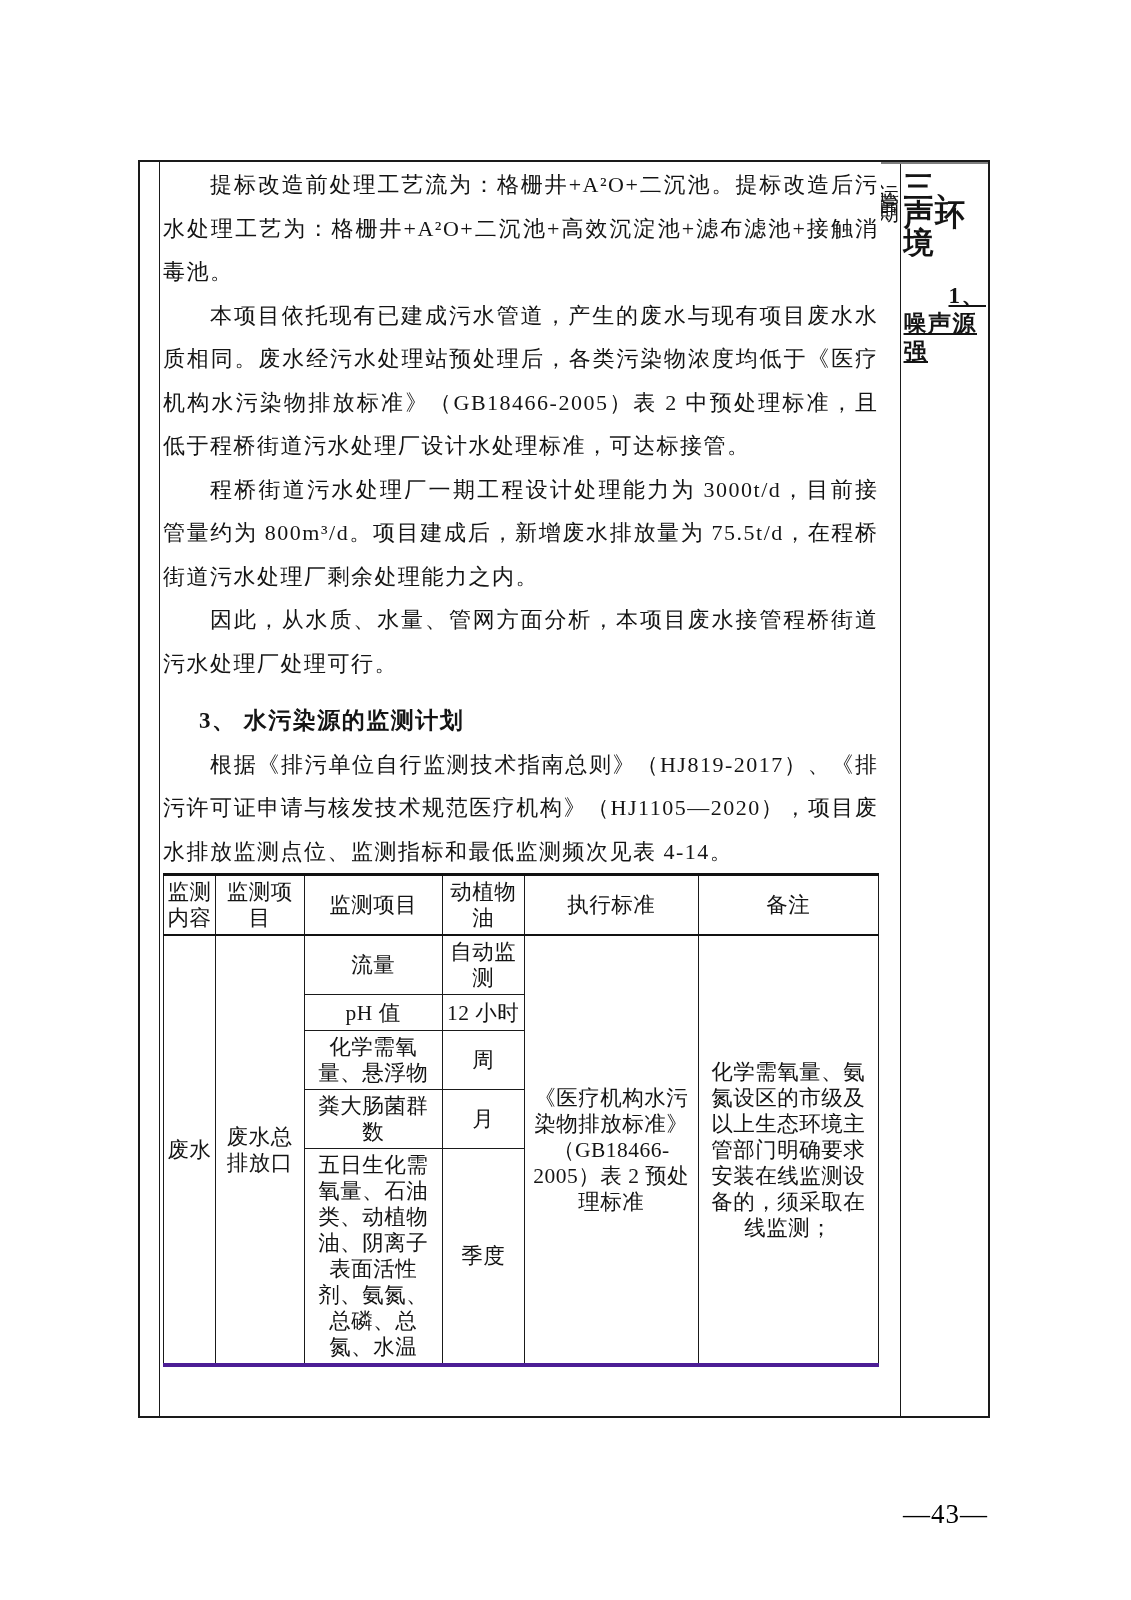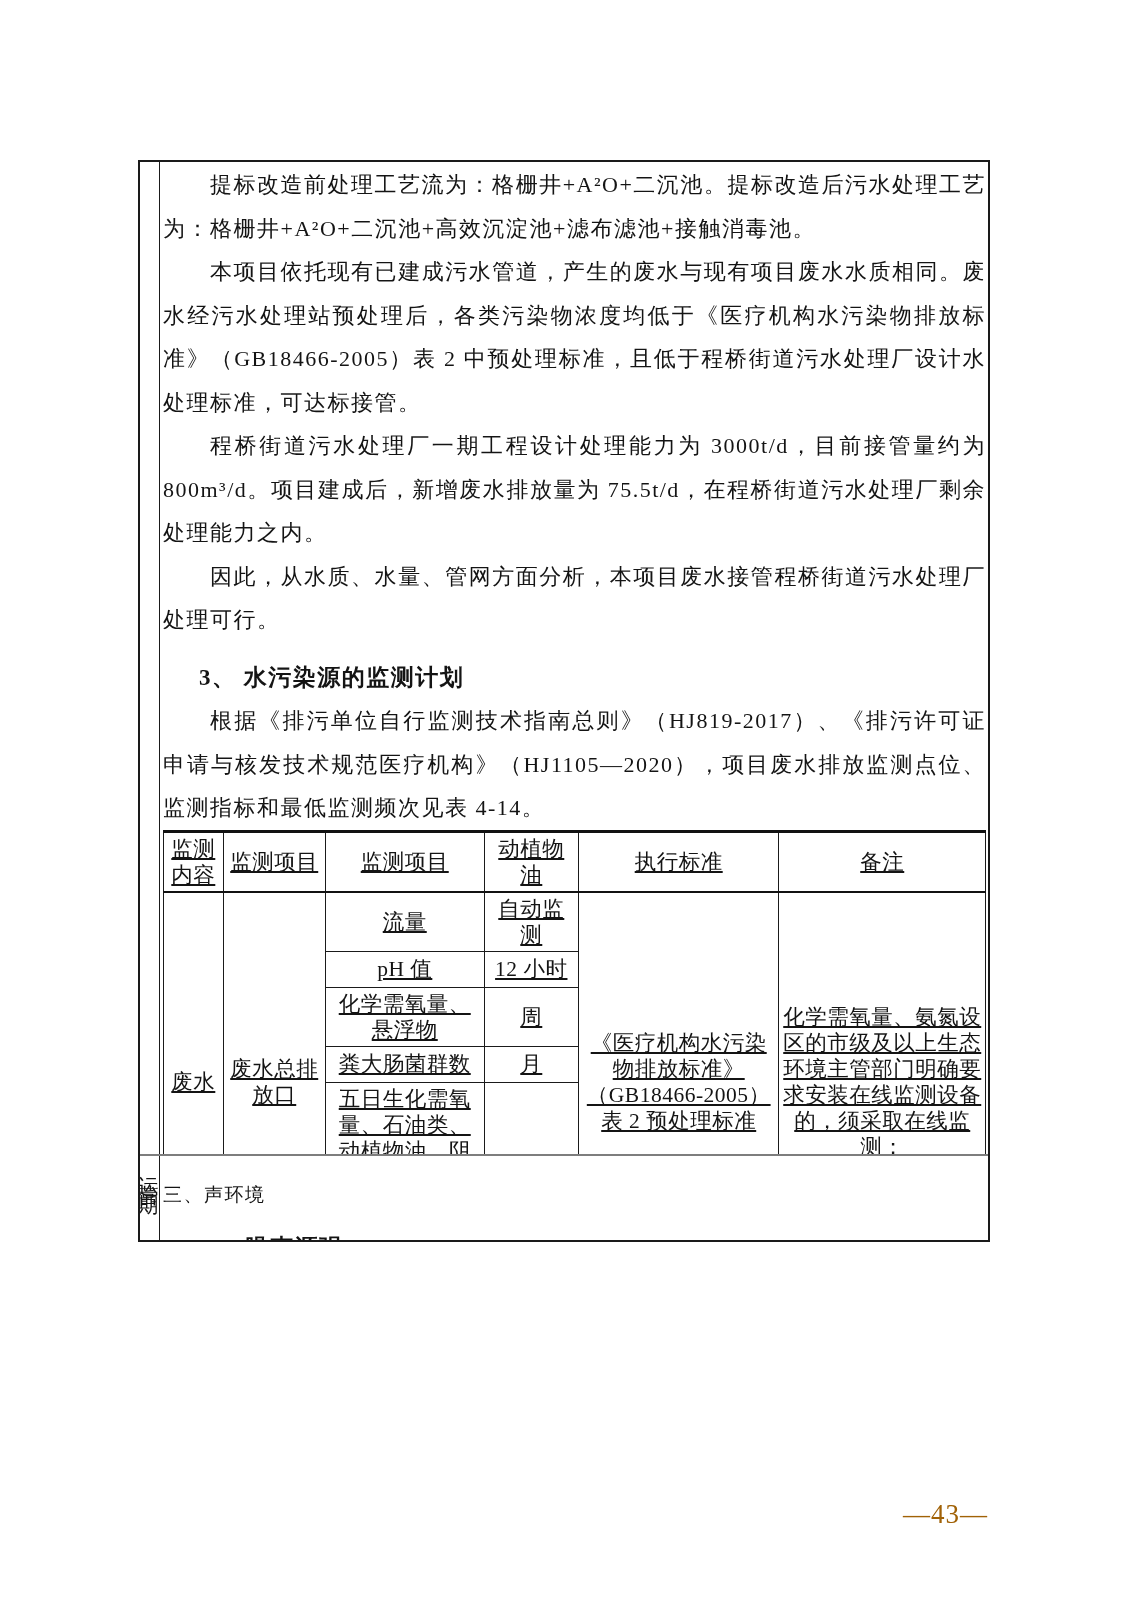--- a/index.html
+++ b/index.html
@@ -11,24 +11,24 @@
     background: #ffffff;
     font-family: "Liberation Serif", "DejaVu Serif", serif;
     color: #141414;
     overflow: hidden;
   }
   .outer {
     position: absolute;
     left: 138px;
     top: 160px;
     width: 852px;
-    height: 1082px;
+    height: 1258px;
     border: 2px solid #1a1a1a;
     display: flex;
-    flex-direction: column;
+    flex-direction: row;
   }
   .row { display: flex; min-height: 0; }
   .row-top { flex: 1 1 auto; }
   .row-bottom { flex: 0 0 86px; border-top: 2px solid #7e7e7e; }
   .side-cell {
     flex: 0 0 20px;
     width: 20px;
     border-right: 1px solid #1a1a1a;
     overflow: hidden;
   }
@@ -69,22 +69,21 @@
     line-height: 31px;
     letter-spacing: 1px;
     margin-top: 4px;
     margin-bottom: 2px;
   }
   table.monitor {
     width: 100%;
     border-collapse: collapse;
     table-layout: fixed;
     border-top: 3px solid #111;
-    border-bottom: 4px solid #f9a8d4;
-    text-decoration: underline;
+    border-bottom: 4px solid #4c1d95;
   }
   table.monitor th, table.monitor td {
     border: 1px solid #1a1a1a;
     font-weight: normal;
     text-align: center;
     vertical-align: middle;
     font-size: 21.5px;
     line-height: 26px;
     letter-spacing: 0.5px;
     padding: 3px 3px;
@@ -95,42 +94,42 @@
   tr.r-cod   td { height: 54px; }
   tr.r-coli  td { height: 36px; }
   tr.r-qtr   td { height: 130px; }
   .col1 { width: 7.25%; }
   .col2 { width: 12.44%; }
   .col3 { width: 19.32%; }
   .col4 { width: 11.47%; }
   .col5 { width: 24.40%; }
   .col6 { width: 25.12%; }
   .sec-heading {
-    font-weight: normal;
-    font-size: 19px;
+    font-weight: bold;
+    font-size: 30px;
     line-height: 28px;
     letter-spacing: 1.5px;
-    margin-top: 24px;
+    margin-top: 8px;
   }
   .sec-subheading {
     font-weight: bold;
     font-size: 23px;
     line-height: 28px;
     letter-spacing: 1.5px;
     margin-top: 25px;
     text-indent: 45px;
     text-decoration: underline;
   }
   .page-number {
     position: absolute;
     top: 1499px;
     right: 143px;
     font-size: 27px;
     letter-spacing: 1px;
-    color: #a16207;
+    color: #000000;
   }
 </style>
 </head>
 <body>
 
 <div class="page">
 
   <div class="outer">
 
     <div class="row row-top">

